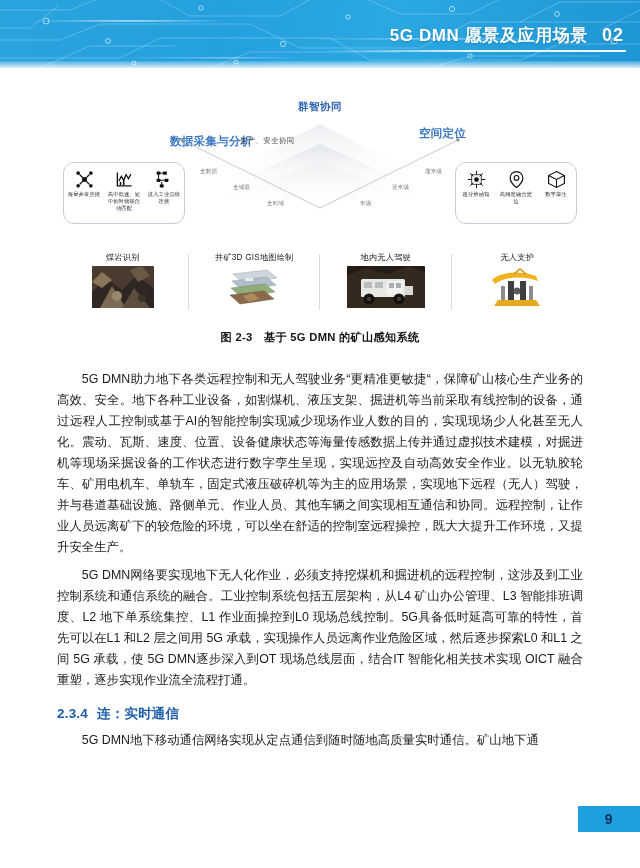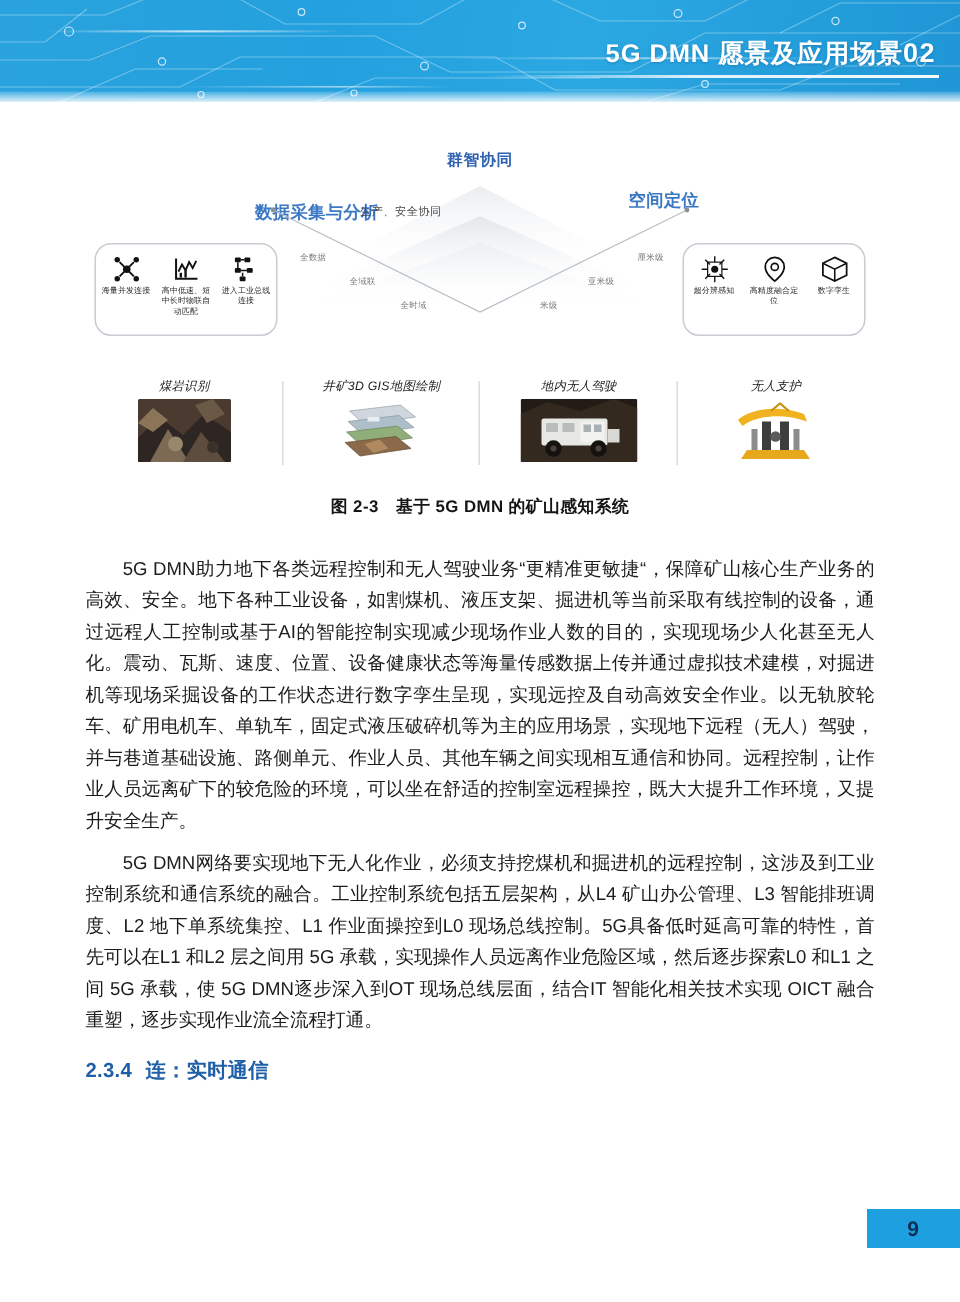--- a/index.html
+++ b/index.html
@@ -30,21 +30,21 @@
     width: 640px;
     height: 68px;
     display: block;
   }
   .header-title-wrap {
     position: absolute;
     right: 16px;
     top: 24px;
     display: flex;
     align-items: baseline;
-    gap: 0;
+    gap: 14px;
     z-index: 5;
   }
   .header-title {
     font-size: 17px;
     font-weight: bold;
     color: #ffffff;
     letter-spacing: 0.6px;
     text-shadow: 0 1px 2px rgba(0,60,110,0.30);
     white-space: nowrap;
   }
@@ -205,21 +205,20 @@
     left: 0;
     top: 152px;
     width: 526px;
     height: 68px;
     display: flex;
   }
   .thumb {
     flex: 1;
     text-align: center;
     position: relative;
-    font-style: italic;
   }
   .thumb-cap {
     font-size: 8.2px;
     color: #1c1c1c;
     letter-spacing: 0.2px;
     white-space: nowrap;
     margin-bottom: 3px;
   }
   .thumb-img {
     width: 62px;
@@ -551,16 +550,17 @@
   <p class="body-text indent">5G DMN助力地下各类远程控制和无人驾驶业务“更精准更敏捷“，保障矿山核心生产业务的高效、安全。地下各种工业设备，如割煤机、液压支架、掘进机等当前采取有线控制的设备，通过远程人工控制或基于AI的智能控制实现减少现场作业人数的目的，实现现场少人化甚至无人化。震动、瓦斯、速度、位置、设备健康状态等海量传感数据上传并通过虚拟技术建模，对掘进机等现场采掘设备的工作状态进行数字孪生呈现，实现远控及自动高效安全作业。以无轨胶轮车、矿用电机车、单轨车，固定式液压破碎机等为主的应用场景，实现地下远程（无人）驾驶，并与巷道基础设施、路侧单元、作业人员、其他车辆之间实现相互通信和协同。远程控制，让作业人员远离矿下的较危险的环境，可以坐在舒适的控制室远程操控，既大大提升工作环境，又提升安全生产。</p>
   <div class="para-gap"></div>
   <p class="body-text indent">5G DMN网络要实现地下无人化作业，必须支持挖煤机和掘进机的远程控制，这涉及到工业控制系统和通信系统的融合。工业控制系统包括五层架构，从L4 矿山办公管理、L3 智能排班调度、L2 地下单系统集控、L1 作业面操控到L0 现场总线控制。5G具备低时延高可靠的特性，首先可以在L1 和L2 层之间用 5G 承载，实现操作人员远离作业危险区域，然后逐步探索L0 和L1 之间 5G 承载，使 5G DMN逐步深入到OT 现场总线层面，结合IT 智能化相关技术实现 OICT 融合重塑，逐步实现作业流全流程打通。</p>
 
   <div style="height:14px"></div>
 
   <h3 class="section-head">
     <span class="num">2.3.4</span><span>连：实时通信</span>
   </h3>
   <div class="para-gap"></div>
+  <p class="body-text indent">5G DMN地下移动通信网络实现从定点通信到随时随地高质量实时通信。矿山地下通</p>
 
 </div>
 
 <div class="page-number">9</div>
 
 </body></html>

